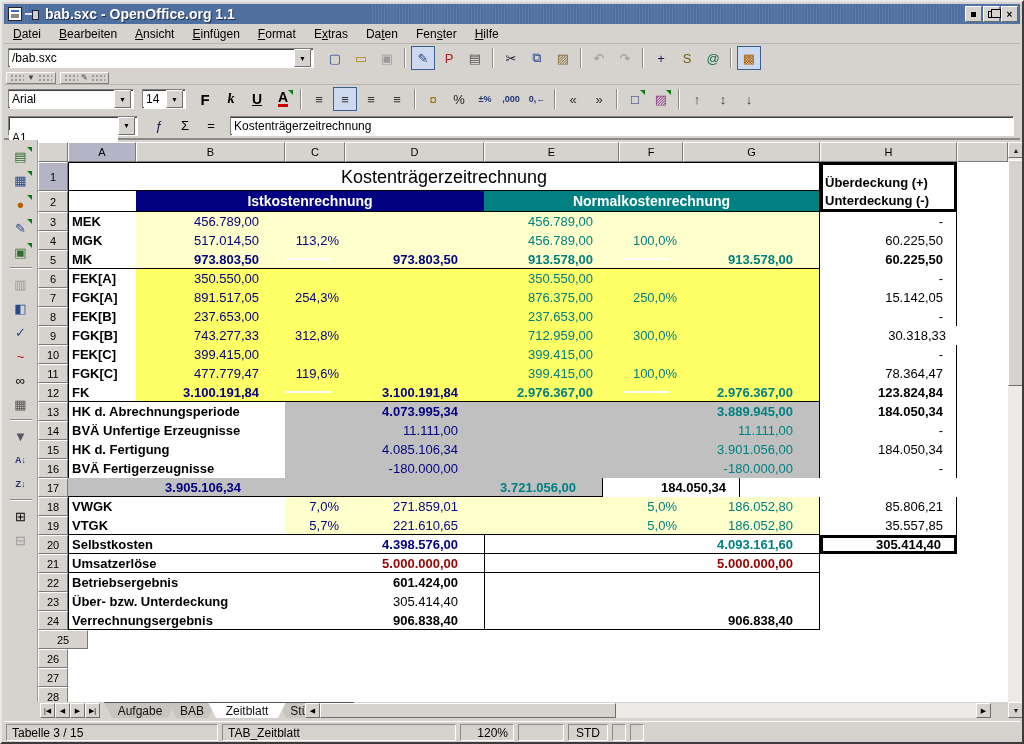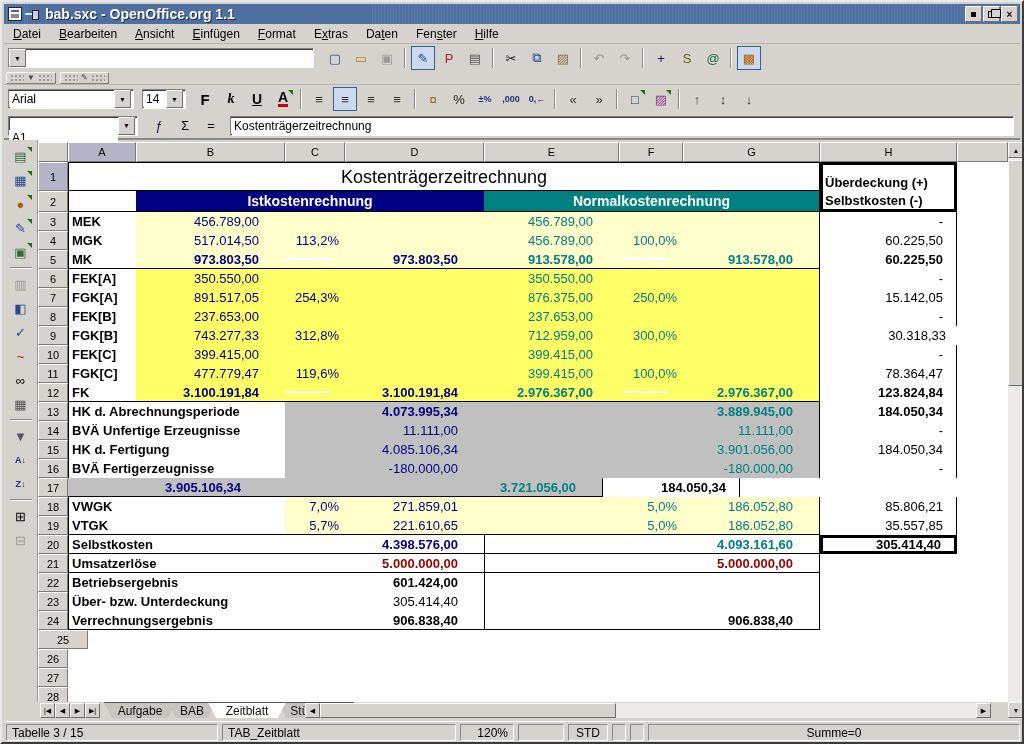--- a/index.html
+++ b/index.html
@@ -133,20 +133,21 @@
       <span class="menu-item"><u>E</u>infügen</span>
       <span class="menu-item"><u>F</u>ormat</span>
       <span class="menu-item">E<u>x</u>tras</span>
       <span class="menu-item">Da<u>t</u>en</span>
       <span class="menu-item">Fen<u>s</u>ter</span>
       <span class="menu-item"><u>H</u>ilfe</span>
     </div>
 
   <div class="abs funcbar">
     <div class="combo" style="width:306px;margin-left:4px;">
+      <input style="width: 285px;" value="/bab.sxc">
       <span class="drop">▼</span>
     </div>
     <div class="iconrow" id="funcicons" style="margin-left:8px;">
         <span class="icon">
           <span style="color: rgb(35, 74, 140);">▢</span>
         </span>
         <span class="icon">
           <span style="color: rgb(184, 134, 11);">▭</span>
         </span>
         <span class="icon disabled">
@@ -385,21 +386,21 @@
       <div class="ss-row" style="height: 29px;">
         <div class="hcell sel" style="width: 30px;">1</div>
         <div class="ss-cell col-a k-title" style="width: 752px; border-width: 1px; border-style: solid; border-color: rgb(0, 0, 0);">Kostenträgerzeitrechnung</div>
         <div class="ss-cell col-h k-hhdr box-top" style="width: 137px;">Überdeckung (+)</div>
       </div>
       <div class="ss-row" style="height: 21px;">
         <div class="hcell" style="width: 30px;">2</div>
         <div class="ss-cell col-a" style="width: 68px; border-left: 1px solid rgb(0, 0, 0); border-bottom: 1px solid rgb(0, 0, 0);"></div>
         <div class="ss-cell col-b k-band k-bandist" style="width: 348px; border-bottom: 1px solid rgb(0, 0, 0);">Istkostenrechnung</div>
         <div class="ss-cell col-e k-band k-bandnorm" style="width: 336px; border-right: 1px solid rgb(0, 0, 0); border-bottom: 1px solid rgb(0, 0, 0);">Normalkostenrechnung</div>
-        <div class="ss-cell col-h k-hhdr box-bottom" style="width: 137px;">Selbstkosten (-)</div>
+        <div class="ss-cell col-h k-hhdr box-bottom" style="width: 137px;">Unterdeckung (-)</div>
       </div>
       <div class="ss-row" style="height: 19px;">
         <div class="hcell" style="width: 30px;">3</div>
         <div class="ss-cell col-a k-lbl" style="width: 68px; border-left: 1px solid rgb(0, 0, 0);">MEK</div>
         <div class="ss-cell col-b k-nb" style="width: 149px; background: rgb(255, 255, 204);">456.789,00</div>
         <div class="ss-cell col-c" style="width: 60px; background: rgb(255, 255, 204);"></div>
         <div class="ss-cell col-d" style="width: 139px; background: rgb(255, 255, 204);"></div>
         <div class="ss-cell col-e k-tl" style="width: 135px; background: rgb(255, 255, 204);">456.789,00</div>
         <div class="ss-cell col-f" style="width: 64px; background: rgb(255, 255, 204);"></div>
         <div class="ss-cell col-g" style="width: 137px; background: rgb(255, 255, 204); border-right: 1px solid rgb(0, 0, 0);"></div>
@@ -695,16 +696,15 @@
     </div>
 
   <div class="statusbar" id="statusbar">
       <span class="pane" style="left: 2px; width: 212px; justify-content: flex-start;">Tabelle 3 / 15</span>
       <span class="pane" style="left: 218px; width: 234px; justify-content: flex-start;">TAB_Zeitblatt</span>
       <span class="pane" style="left: 456px; width: 54px; justify-content: flex-end;">120%</span>
       <span class="pane" style="left: 514px; width: 46px; justify-content: center;"></span>
       <span class="pane" style="left: 564px; width: 40px; justify-content: center;">STD</span>
       <span class="pane" style="left: 608px; width: 14px; justify-content: center;"></span>
       <span class="pane" style="left: 626px; width: 14px; justify-content: center;"></span>
-      <span class="pane" style="left: 644px; width: 372px; justify-content: center;">Summe=0</span>
     </div>
   <div class="abs bottom-edge"></div>
 </div>
 
 </body></html>

